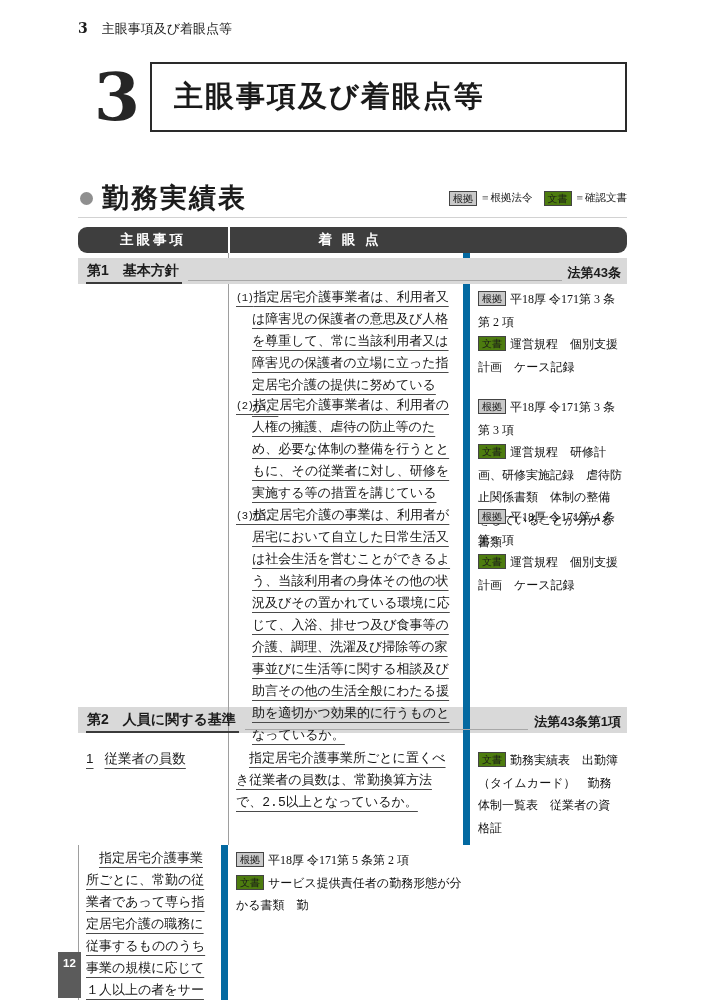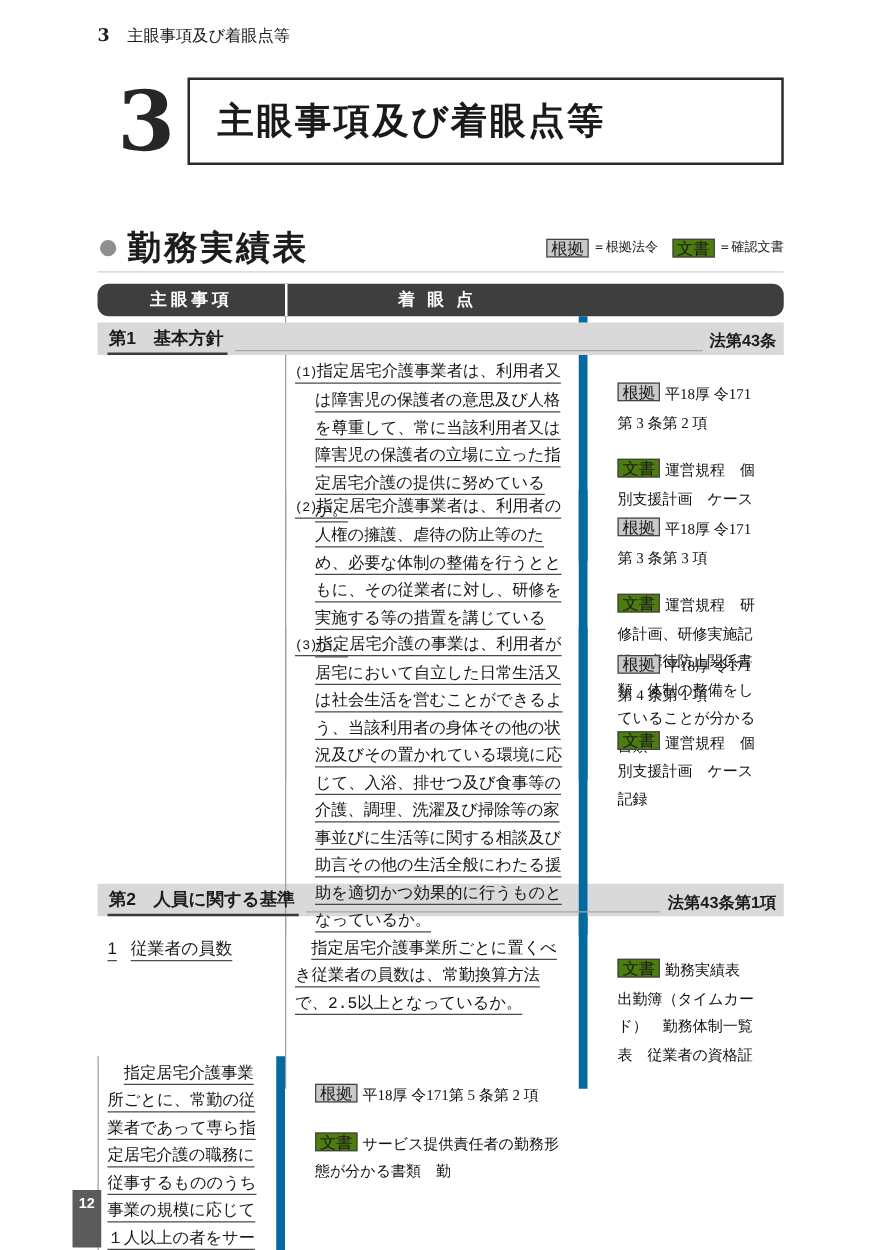--- a/index.html
+++ b/index.html
@@ -16,21 +16,21 @@
   .chapter .ch-box{margin-left:8px;width:451px;height:66px;border:2px solid #2a2a2a;display:flex;align-items:center;padding-left:22px;}
   .chapter .ch-title{font-size:29px;font-weight:bold;letter-spacing:2px;color:#1a1a1a;}
 
   
   .section-head{position:absolute;left:80px;top:180px;width:547px;display:flex;align-items:center;}
   .bullet{width:13px;height:13px;border-radius:50%;background:#8f8f8f;margin-right:9px;flex:0 0 auto;}
   .section-title{font-size:27px;font-weight:bold;letter-spacing:2px;}
   .legend{margin-left:auto;display:flex;align-items:center;gap:3px;font-size:10.5px;color:#222;
           font-family:"Liberation Serif",serif;}
   .badge{display:inline-block;border:1px solid #444;font-family:"Liberation Sans",sans-serif;
-         font-size:13px;line-height:13px;padding:0 3px;color:#1a1a1a;}
+         font-size:10px;line-height:13px;padding:0 3px;color:#1a1a1a;}
   .badge.kon{background:#c9c9c9;}
   .badge.bun{background:#4d7c0f;}
   .legend .badge{margin-left:8px;}
   .legend .badge:first-child{margin-left:0;}
 
   .toprule{position:absolute;left:78px;top:217px;width:549px;height:1px;background:#d2d2d2;}
 
   
   .table{position:absolute;left:78px;top:227px;width:549px;}
   .thead{height:26px;background:#3e3e3e;border-radius:9px;display:grid;grid-template-columns:150px 242px 157px;overflow:hidden;}
@@ -56,21 +56,21 @@
       text-decoration:underline;text-decoration-thickness:1px;text-underline-offset:4.5px;text-decoration-color:#4a4a4a;}
   .item{padding-left:16px;text-indent:-16px;}
   .item .inum{font-size:10.5px;letter-spacing:-0.5px;}
   .para{text-indent:13px;}
   .row-label{display:inline-block;font-size:13.5px;text-decoration:underline;text-decoration-thickness:1px;
       text-underline-offset:4.5px;text-decoration-color:#4a4a4a;}
   .row-label .rno{margin-right:11px;}
 
   .ref{font-family:"Liberation Serif",serif;font-size:12px;line-height:22.5px;color:#111;}
   .ref .badge{margin-right:4px;vertical-align:1px;}
-  .ref p{margin:16px;}
+  .ref p{margin:0;}
 
   
   .page-tab{position:absolute;left:58px;top:952px;width:23px;height:46px;background:#5b5b5b;color:#fff;
             font-weight:bold;font-size:11.5px;text-align:center;padding-top:5px;box-sizing:border-box;}
 </style>
 </head>
 <body>
 
 <div class="page">
 

